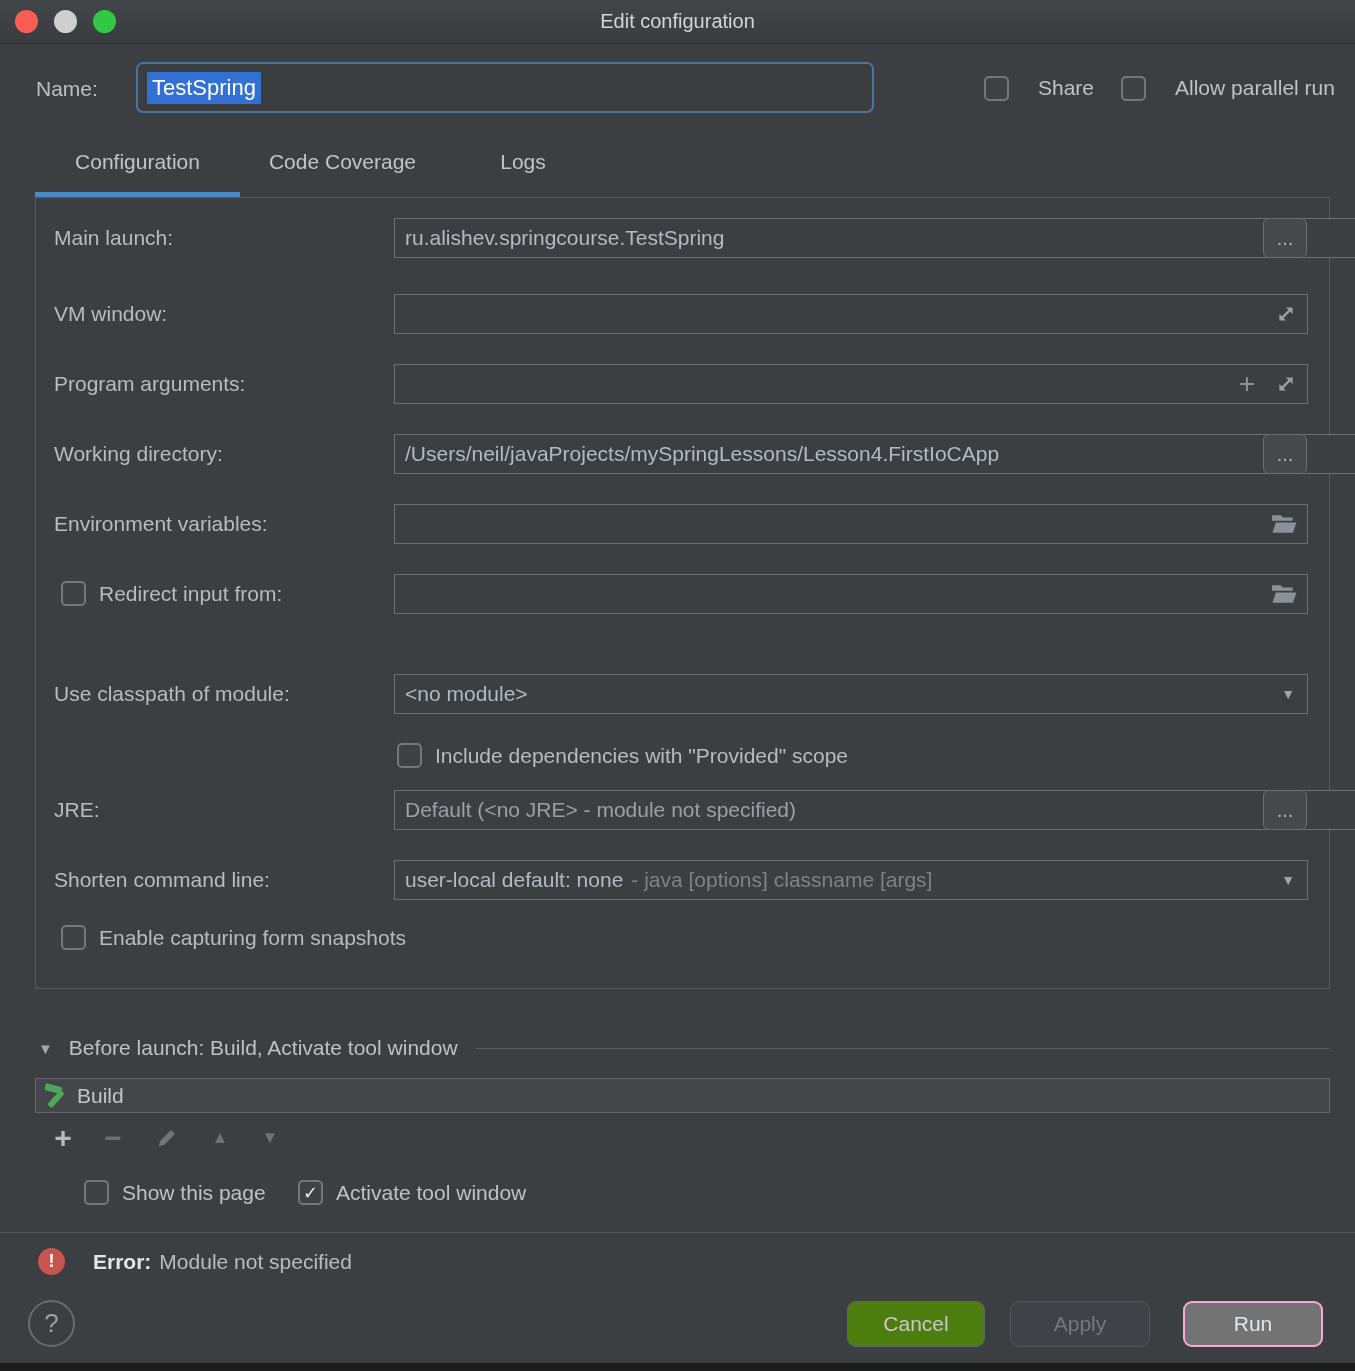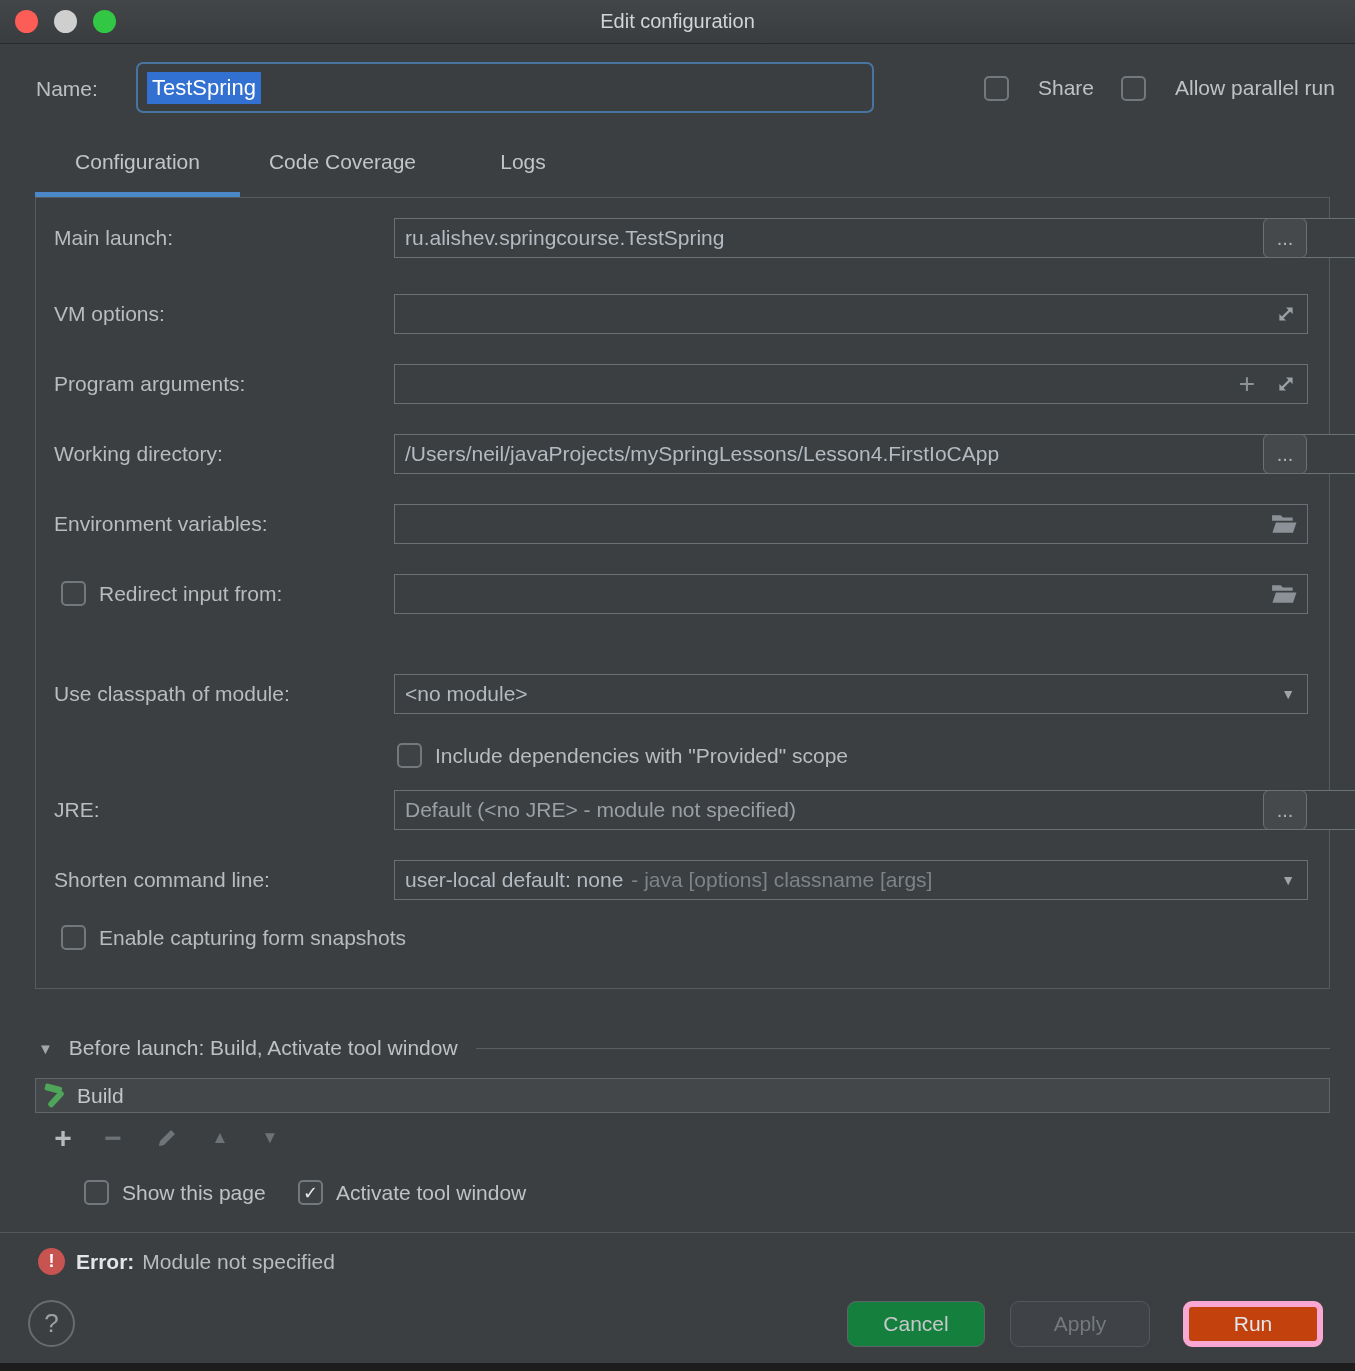--- a/index.html
+++ b/index.html
@@ -109,34 +109,34 @@
   .activate-row { left:298px; }
 
   
   .divider { position:absolute; left:0; top:1232px; width:1355px; height:1px; background:#55585b; }
   .error-row { position:absolute; left:38px; top:1248px; display:flex; align-items:center; }
   .error-icon {
     width:27px; height:27px; border-radius:50%; background:#c75450;
     color:#fff; font-weight:bold; font-size:18px;
     display:flex; align-items:center; justify-content:center;
   }
-  .error-prefix { margin-left:11px; font-weight:bold; font-size:21px; color:#e3e5e7; }
+  .error-prefix { margin-left:28px; font-weight:bold; font-size:21px; color:#e3e5e7; }
   .error-msg { margin-left:8px; font-size:21px; color:#b9bcbe; }
   .help-btn {
     position:absolute; left:28px; top:1300px; width:47px; height:47px; border-radius:50%;
     border:2px solid #686c6f; color:#9da1a4; font-size:26px;
     display:flex; align-items:center; justify-content:center; background:transparent;
   }
   .btn {
     position:absolute; top:1301px; height:46px; border-radius:9px;
     display:flex; align-items:center; justify-content:center; font-size:21px;
   }
-  .btn-cancel { left:847px; width:138px; background:#15803d; border:1px solid #5f6468; color:#c6c9cb; }
+  .btn-cancel { left:847px; width:138px; background:#4d7c0f; border:1px solid #5f6468; color:#c6c9cb; }
   .btn-apply { left:1010px; width:140px; background:#3f4347; border:1px solid #54585c; color:#75797d; }
-  .btn-run { left:1183px; width:140px; background:#c2410c; border:6px solid #f9a8d4; color:#e2e7eb; }
+  .btn-run { left:1183px; width:140px; background:#737373; border:2px solid #f9a8d4; color:#e2e7eb; }
   .bottom-strip { position:absolute; left:0; top:1363px; width:1355px; height:8px; background:#1d1d1d; }
 </style>
 </head>
 <body>
 
 <div id="app">
 
   <div class="titlebar">
     <div class="lights">
       <div class="light red"></div>
@@ -174,21 +174,21 @@
       <span class="flabel">Main launch:</span>
       <div class="field short">
         <span>ru.alishev.springcourse.TestSpring</span>
       </div>
       <div class="browse-btn">
           <span>...</span>
         </div>
     </div>
 
     <div class="frow" style="top:96px;">
-      <span class="flabel">VM options:</span>
+      <span class="flabel">VM window:</span>
       <div class="field wide">
         <span></span>
         <span class="field-icon" style="right:10px;">
           <svg width="22" height="22" viewBox="0 0 20 20">
               <line x1="6" y1="14" x2="14" y2="6" stroke="#9aa0a4" stroke-width="2"></line>
               <path d="M16 4 L16 10 L10 4 Z" fill="#9aa0a4"></path>
               <path d="M4 16 L4 10 L10 16 Z" fill="#9aa0a4"></path>
             </svg>
         </span>
       </div>

